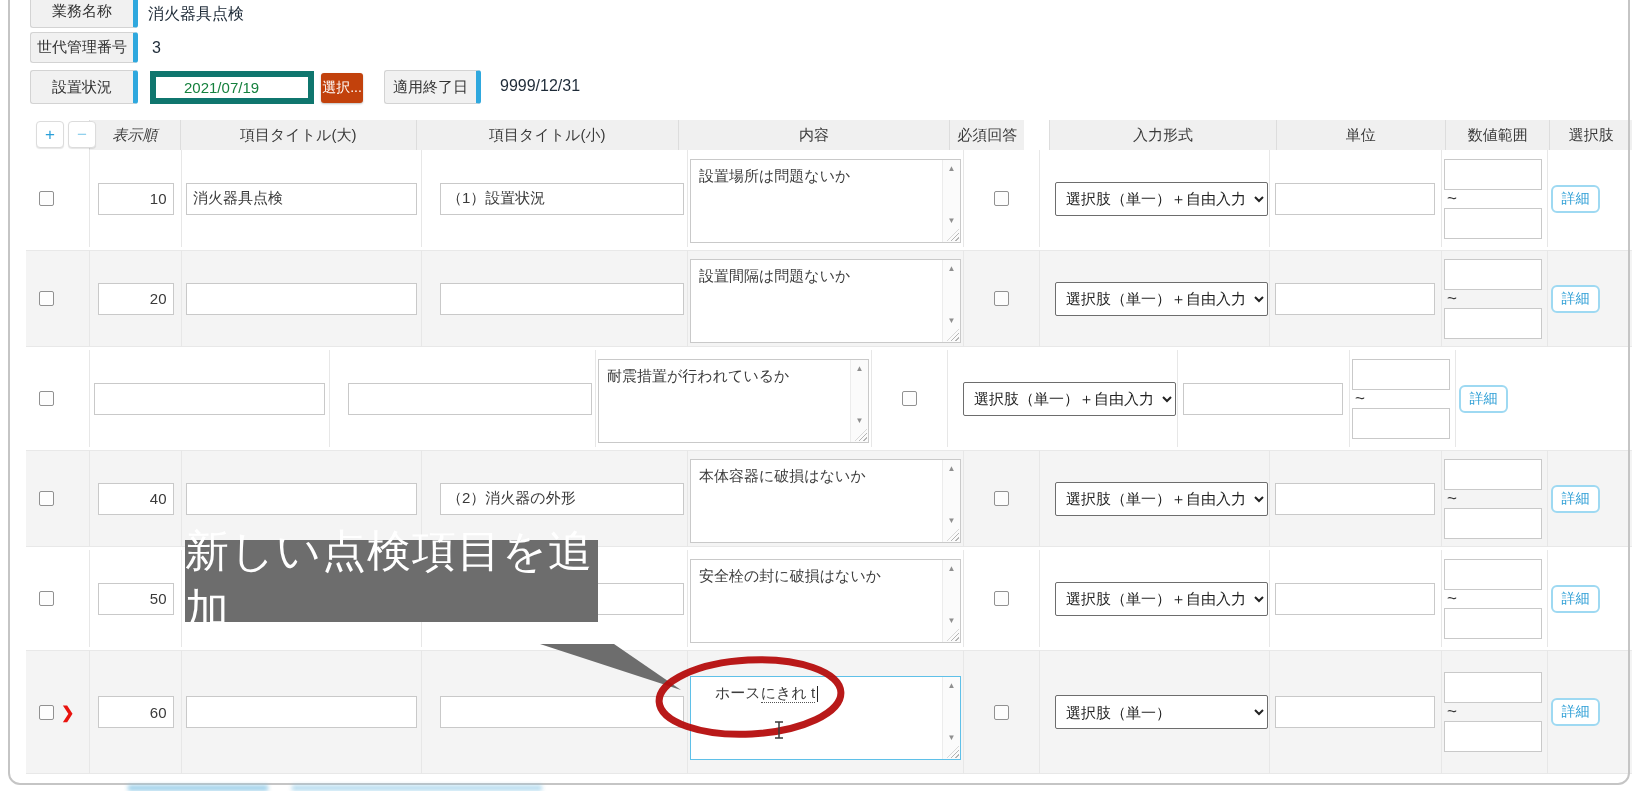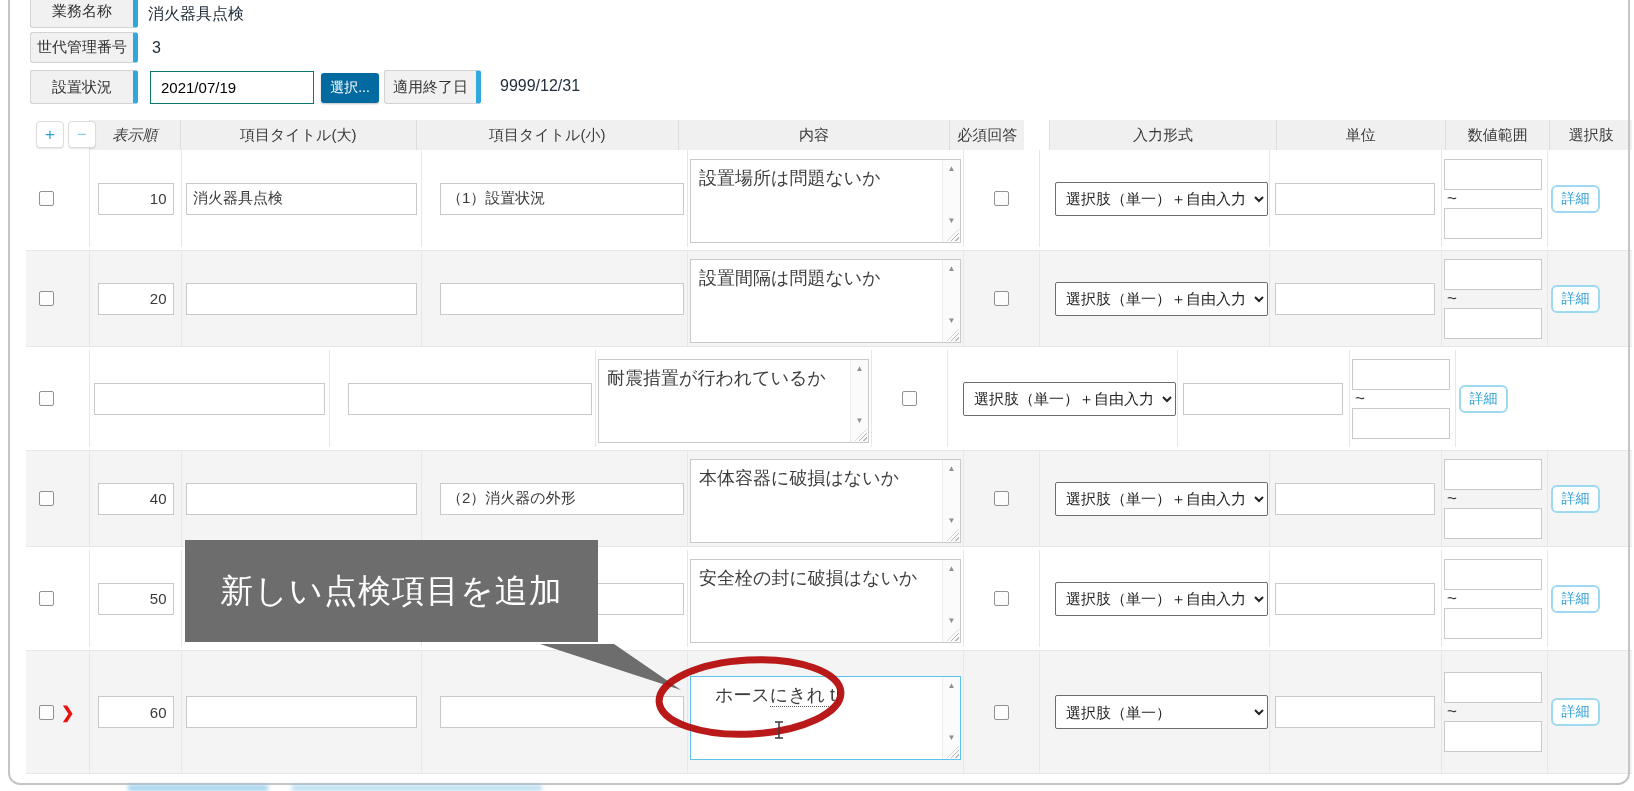--- a/index.html
+++ b/index.html
@@ -11,24 +11,24 @@
   .frame { position:absolute; left:8px; top:-16px; width:1622px; height:801px;
            border:2px solid #c5c5c5; border-radius:12px; pointer-events:none; z-index:40; }
 
   
   .flabel { position:absolute; left:30px; width:108px; background:#f1f1f1;
             border:1px solid #d3d3d3; border-right:5px solid #2fa8de; border-radius:3px;
             display:flex; align-items:center; justify-content:center;
             font-size:15px; color:#333; }
   .fvalue { position:absolute; font-size:16px; color:#1e2b38; }
   .date-input { position:absolute; left:150px; top:71px; width:164px; height:33px;
-                border:1px solid #0f766e; padding-left:10px; font-size:15px; color:#000000;
+                border:6px solid #0f766e; padding-left:28px; font-size:15px; color:#15803d;
                 font-family:inherit; background:#fff; }
-  .select-btn { position:absolute; left:321px; top:73px; width:58px; height:30px;
-                background:#0369a1; color:#fff; border:none; border-radius:3px;
+  .select-btn { position:absolute; left:321px; top:73px; width:42px; height:30px;
+                background:#c2410c; color:#fff; border:none; border-radius:3px;
                 font-size:14px; font-family:inherit; display:flex; align-items:center;
                 justify-content:center; box-shadow:0 1px 2px rgba(0,0,0,.25); cursor:pointer; }
 
   
   .thead { position:absolute; left:26px; top:120px; width:1606px; height:30px; display:flex; }
   .th { background:#f0f0f0; border-left:1px solid #ddd; display:flex; align-items:center;
         justify-content:center; font-size:15px; color:#3a3a3a; height:30px; }
   .th-tools { position:relative; width:64px; height:30px; background:#fff; }
   .tool-btn { position:absolute; top:1px; width:28px; height:27px; background:#fff;
               border:1px solid #dcdcdc; border-radius:4px; box-shadow:0 1px 1px rgba(0,0,0,.1);
@@ -48,21 +48,21 @@
   .cb { width:15px; height:15px; border:1px solid #919191; background:#fdfdfd;
         border-radius:2px; display:inline-block; cursor:pointer; }
   .marker { color:#e8130e; font-weight:bold; font-size:16px; }
   .c2 input { width:76px; height:32px; text-align:right; padding-right:6px; }
   .c3 input { margin:0 4px; width:232px; height:32px; padding-left:6px; }
   .c4 input { margin-left:18px; width:244px; height:32px; padding-left:6px; }
   .c5 { align-items:flex-start; }
   .ta { position:relative; margin:9px 2px 0 2px; width:272px; height:84px;
         border:1px solid #c9c9c9; background:#fff; }
   .ta.focused { border:1px solid #5fc0e8; }
-  .ta .txt { padding:6px 8px; font-size:18px; color:#3d3d3d; width:calc(100% - 30px);
+  .ta .txt { padding:6px 8px; font-size:15px; color:#3d3d3d; width:calc(100% - 30px);
              line-height:1.35; }
   .sb { position:absolute; right:0; top:0; bottom:0; width:18px; background:#fbfbfb;
         border-left:1px solid #ececec; }
   .sb .up { position:absolute; top:4px; left:0; right:0; text-align:center; font-size:8px; color:#8f8f8f; }
   .sb .dn { position:absolute; bottom:17px; left:0; right:0; text-align:center; font-size:8px; color:#8f8f8f; }
   .grip { position:absolute; right:1px; bottom:1px; width:12px; height:12px;
           background:repeating-linear-gradient(-45deg, transparent 0 2px, #b5b5b5 2px 3px);
           clip-path:polygon(100% 0, 100% 100%, 0 100%); cursor:nwse-resize; }
   .composing { border-bottom:1px dotted #555; padding-bottom:1px; }
   .caret { display:inline-block; width:1px; height:16px; background:#222;
@@ -75,23 +75,23 @@
   .c9 { flex-direction:column; align-items:flex-start; justify-content:center;
         padding-left:2px; gap:3px; }
   .c9 input { width:98px; height:31px; }
   .tilde { font-size:17px; color:#333; margin-left:3px; line-height:12px; }
   .detail { margin-left:3px; width:49px; height:28px; background:#fff;
             border:2px solid #9ed9f2; border-radius:6px; color:#2e9fd6; font-size:14px;
             font-family:inherit; display:flex; align-items:center; justify-content:center;
             cursor:pointer; }
 
   
-  .callout { position:absolute; left:185px; top:540px; width:413px; height:102px;
+  .callout { position:absolute; left:185px; top:540px; width:413px; height:82px;
              background:#6d6d6d; z-index:20; display:flex; align-items:center;
-             justify-content:center; color:#fff; font-size:33px; letter-spacing:1px; }
+             justify-content:center; color:#fff; font-size:44px; letter-spacing:1px; }
 
   
   .overlay { position:absolute; left:0; top:0; z-index:25; pointer-events:none; }
 
   
   .smudge { position:absolute; top:785px; height:6px; background:#7fc2e4;
             opacity:.75; filter:blur(2px); z-index:45; }
 </style>
 </head>
 <body>

